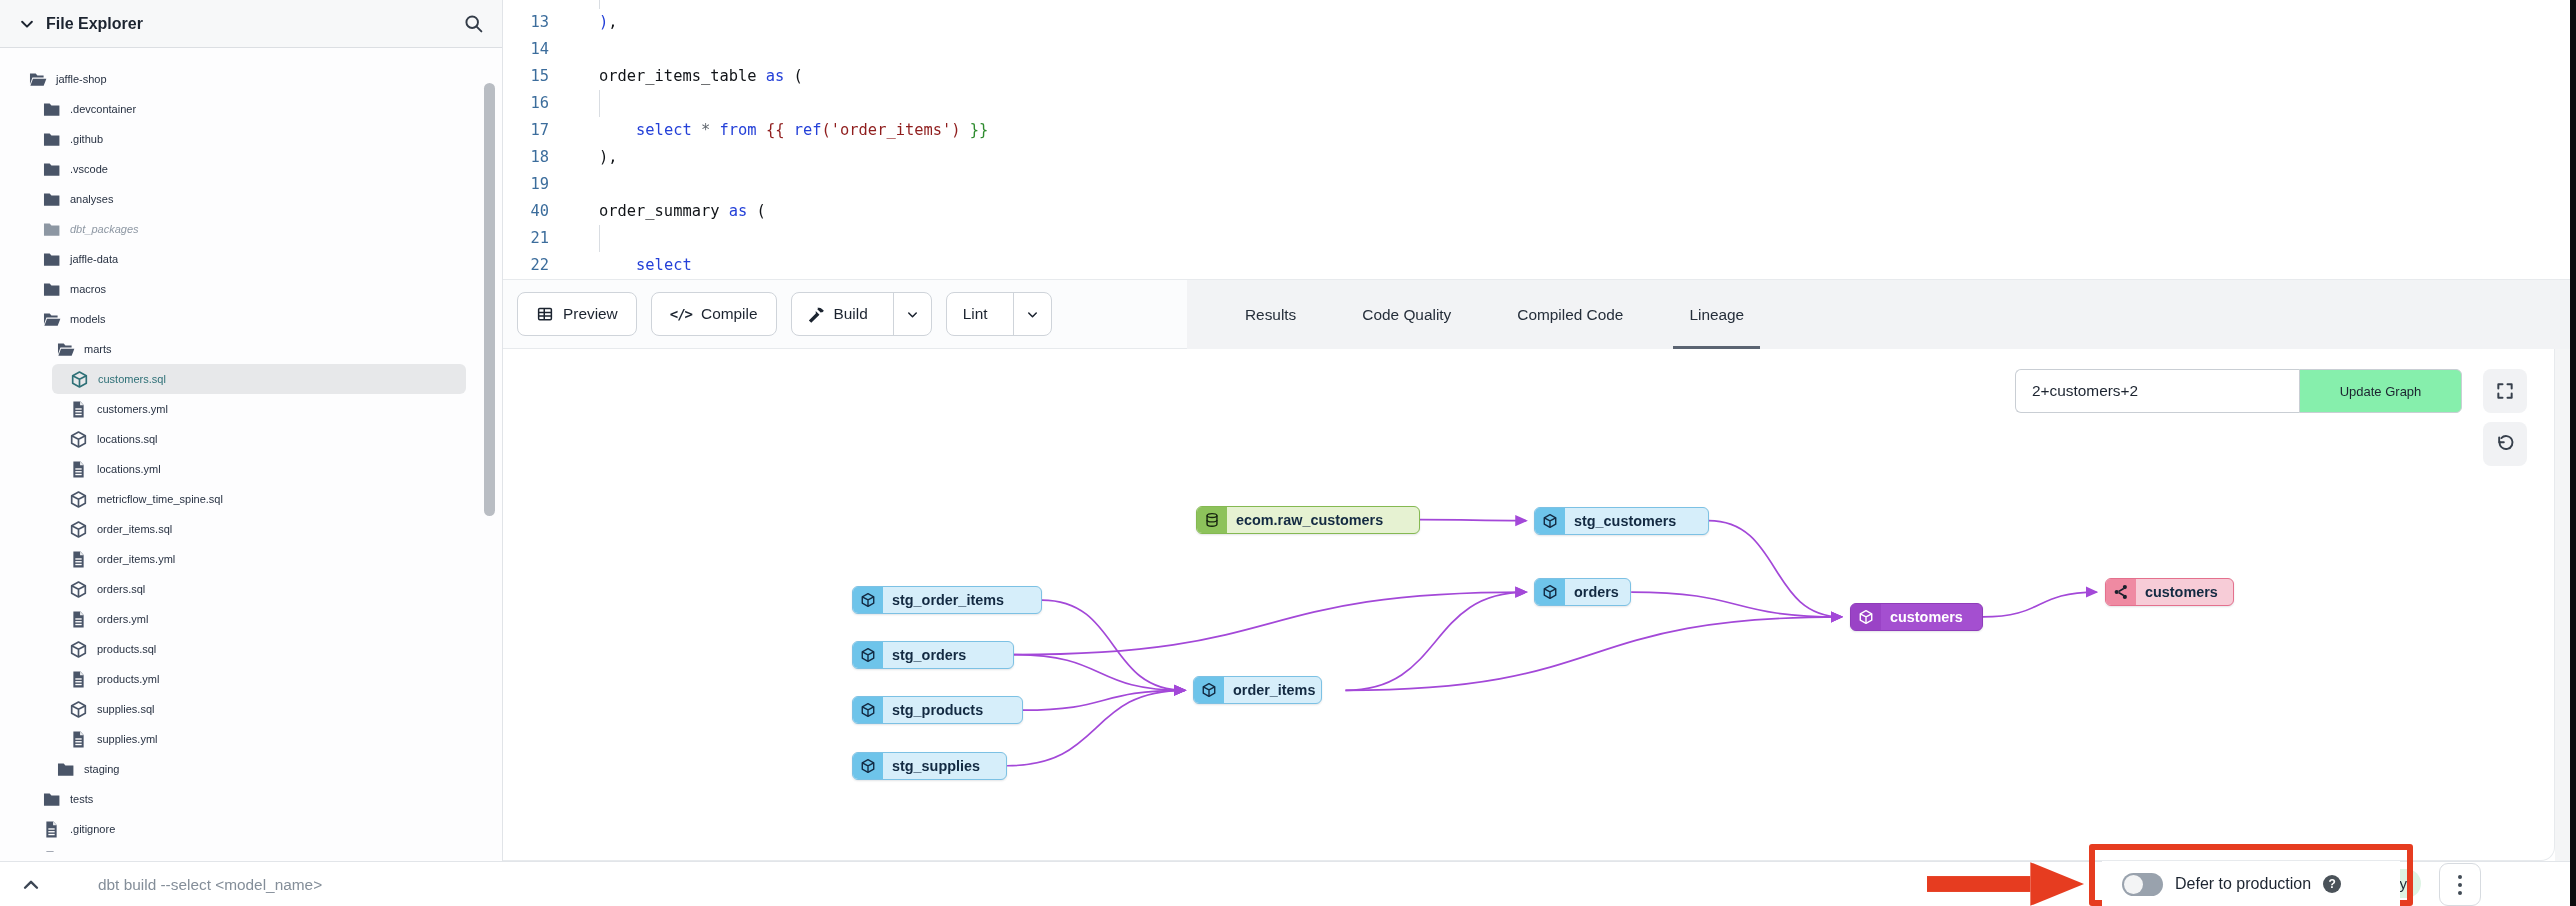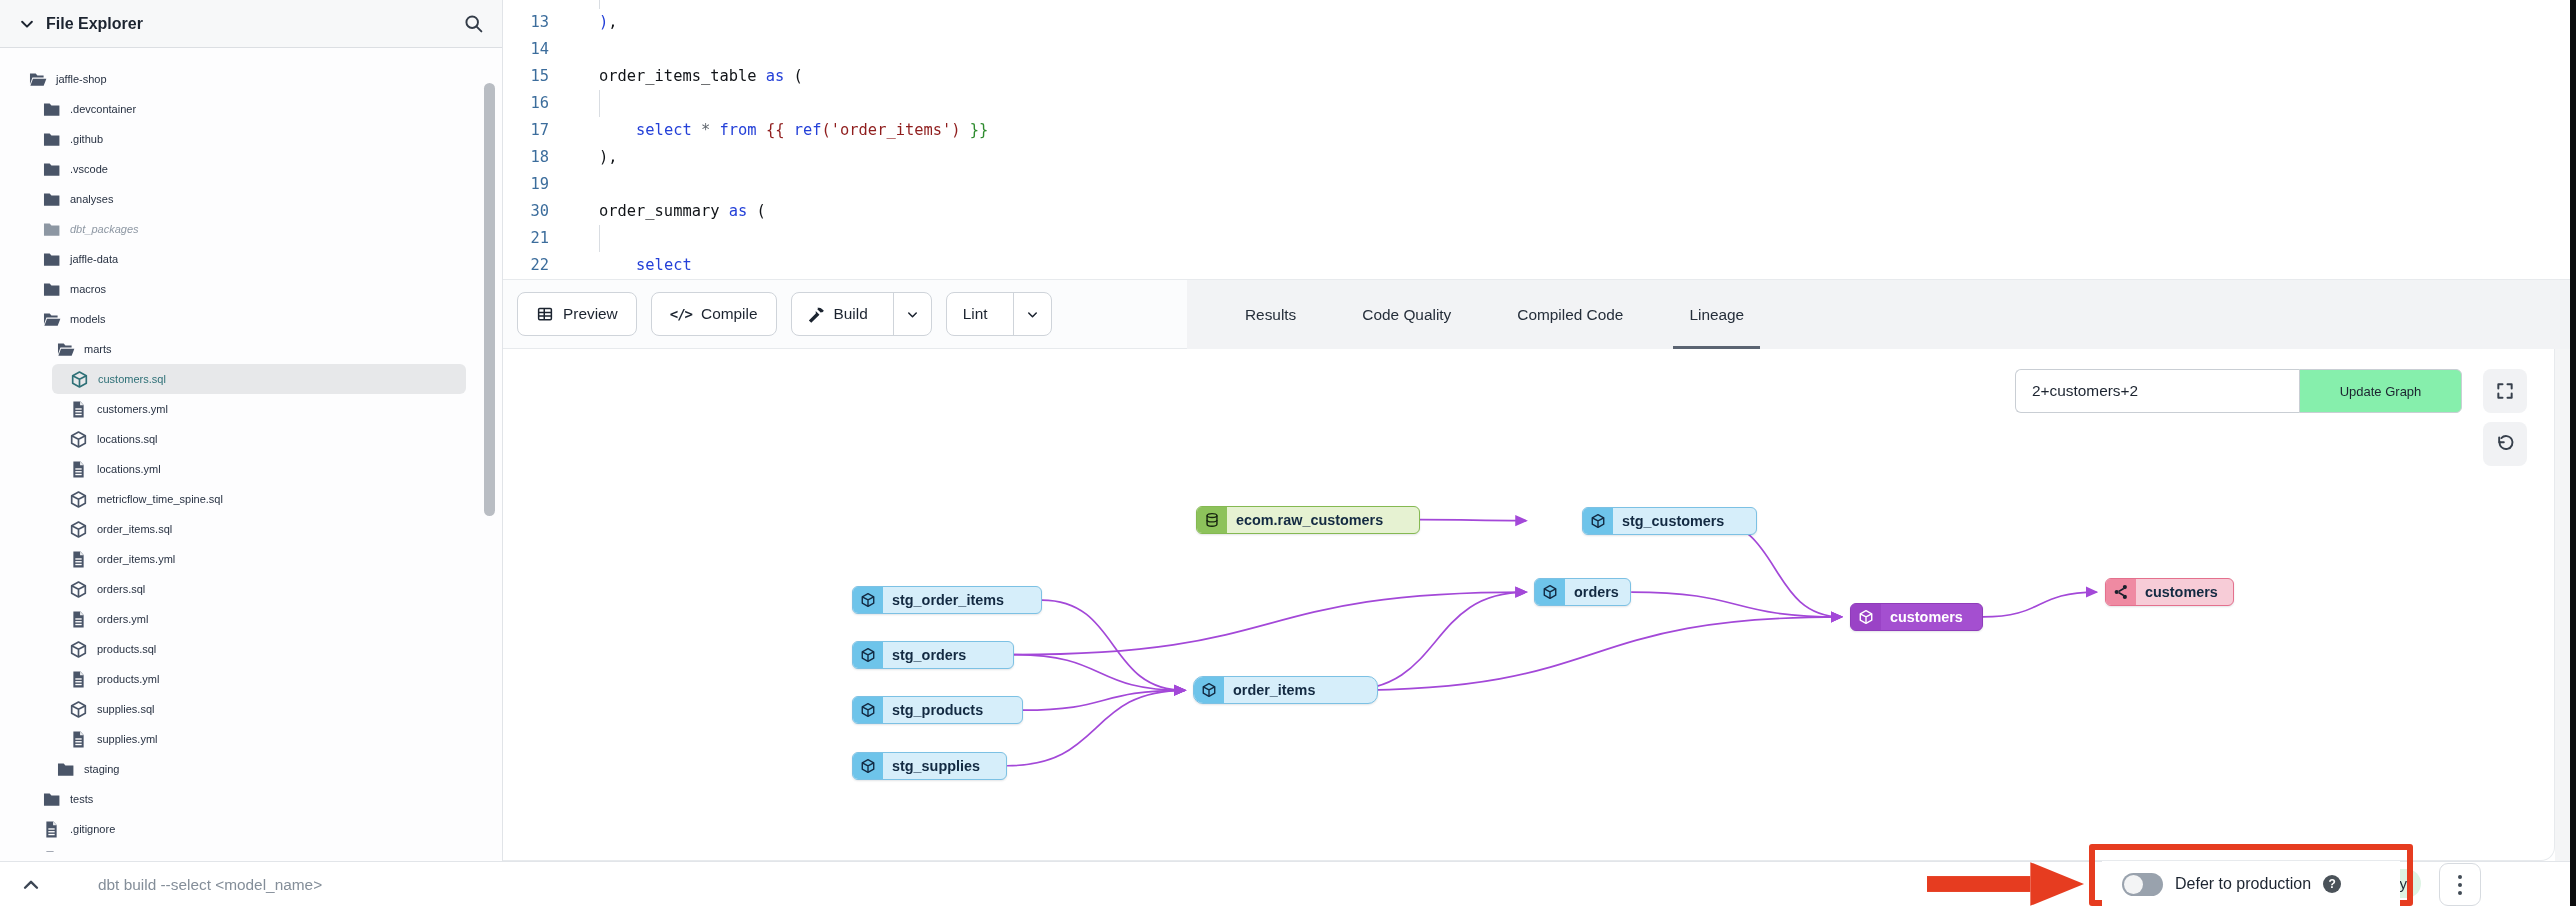--- a/index.html
+++ b/index.html
@@ -405,21 +405,21 @@
         </div>
         <div class="cl">
           <span class="gut">18</span>
           <span class="code"><span class="tok-plain">),</span></span>
         </div>
         <div class="cl">
           <span class="gut">19</span>
           <span class="code"></span>
         </div>
         <div class="cl">
-          <span class="gut">30</span>
+          <span class="gut">40</span>
           <span class="code"><span class="tok-plain">order_summary </span><span class="tok-kw">as</span><span class="tok-plain"> (</span></span>
         </div>
         <div class="cl">
           <span class="gut">21</span>
           <span class="code"><span class="guide"></span></span>
         </div>
         <div class="cl">
           <span class="gut">22</span>
           <span class="code"><span class="tok-plain">    </span><span class="tok-kw">select</span></span>
         </div>
@@ -519,21 +519,21 @@
         <div class="lnode source" style="left: 693px; top: 157px; width: 224px;">
           <span class="nicon icn">
             <svg viewBox="0 0 24 24" fill="none" stroke="currentColor" stroke-width="2.1">
               <ellipse cx="12" cy="5.3" rx="7.4" ry="2.9"></ellipse>
               <path d="M4.6 5.3v6.6c0 1.6 3.3 2.9 7.4 2.9s7.4-1.3 7.4-2.9V5.3"></path>
               <path d="M4.6 11.9v6.6c0 1.6 3.3 2.9 7.4 2.9s7.4-1.3 7.4-2.9v-6.6"></path>
             </svg>
           </span>
           <span class="nlabel">ecom.raw_customers</span>
         </div>
-        <div class="lnode model" style="left: 1031px; top: 158px; width: 175px; margin-left: 48px;">
+        <div class="lnode model" style="left: 1031px; top: 158px; width: 175px;">
           <span class="nicon icn">
             <svg viewBox="0 0 24 24" fill="none" stroke="currentColor" stroke-width="2.1" stroke-linejoin="round">
               <path d="M12 2.6 20.6 7.2v9.6L12 21.4 3.4 16.8V7.2z"></path>
               <path d="M3.4 7.2 12 11.8l8.6-4.6M12 11.8v9.6"></path>
             </svg>
           </span>
           <span class="nlabel">stg_customers</span>
         </div>
         <div class="lnode model" style="left: 349px; top: 237px; width: 190px;">
           <span class="nicon icn">
@@ -564,21 +564,21 @@
         </div>
         <div class="lnode model" style="left: 349px; top: 403px; width: 155px;">
           <span class="nicon icn">
             <svg viewBox="0 0 24 24" fill="none" stroke="currentColor" stroke-width="2.1" stroke-linejoin="round">
               <path d="M12 2.6 20.6 7.2v9.6L12 21.4 3.4 16.8V7.2z"></path>
               <path d="M3.4 7.2 12 11.8l8.6-4.6M12 11.8v9.6"></path>
             </svg>
           </span>
           <span class="nlabel">stg_supplies</span>
         </div>
-        <div class="lnode model" style="left: 690px; top: 327px; width: 185px; border-radius: 10px;">
+        <div class="lnode model" style="left: 690px; top: 327px; width: 129px;">
           <span class="nicon icn">
             <svg viewBox="0 0 24 24" fill="none" stroke="currentColor" stroke-width="2.1" stroke-linejoin="round">
               <path d="M12 2.6 20.6 7.2v9.6L12 21.4 3.4 16.8V7.2z"></path>
               <path d="M3.4 7.2 12 11.8l8.6-4.6M12 11.8v9.6"></path>
             </svg>
           </span>
           <span class="nlabel">order_items</span>
         </div>
         <div class="lnode model" style="left: 1031px; top: 229px; width: 97px;">
           <span class="nicon icn">

